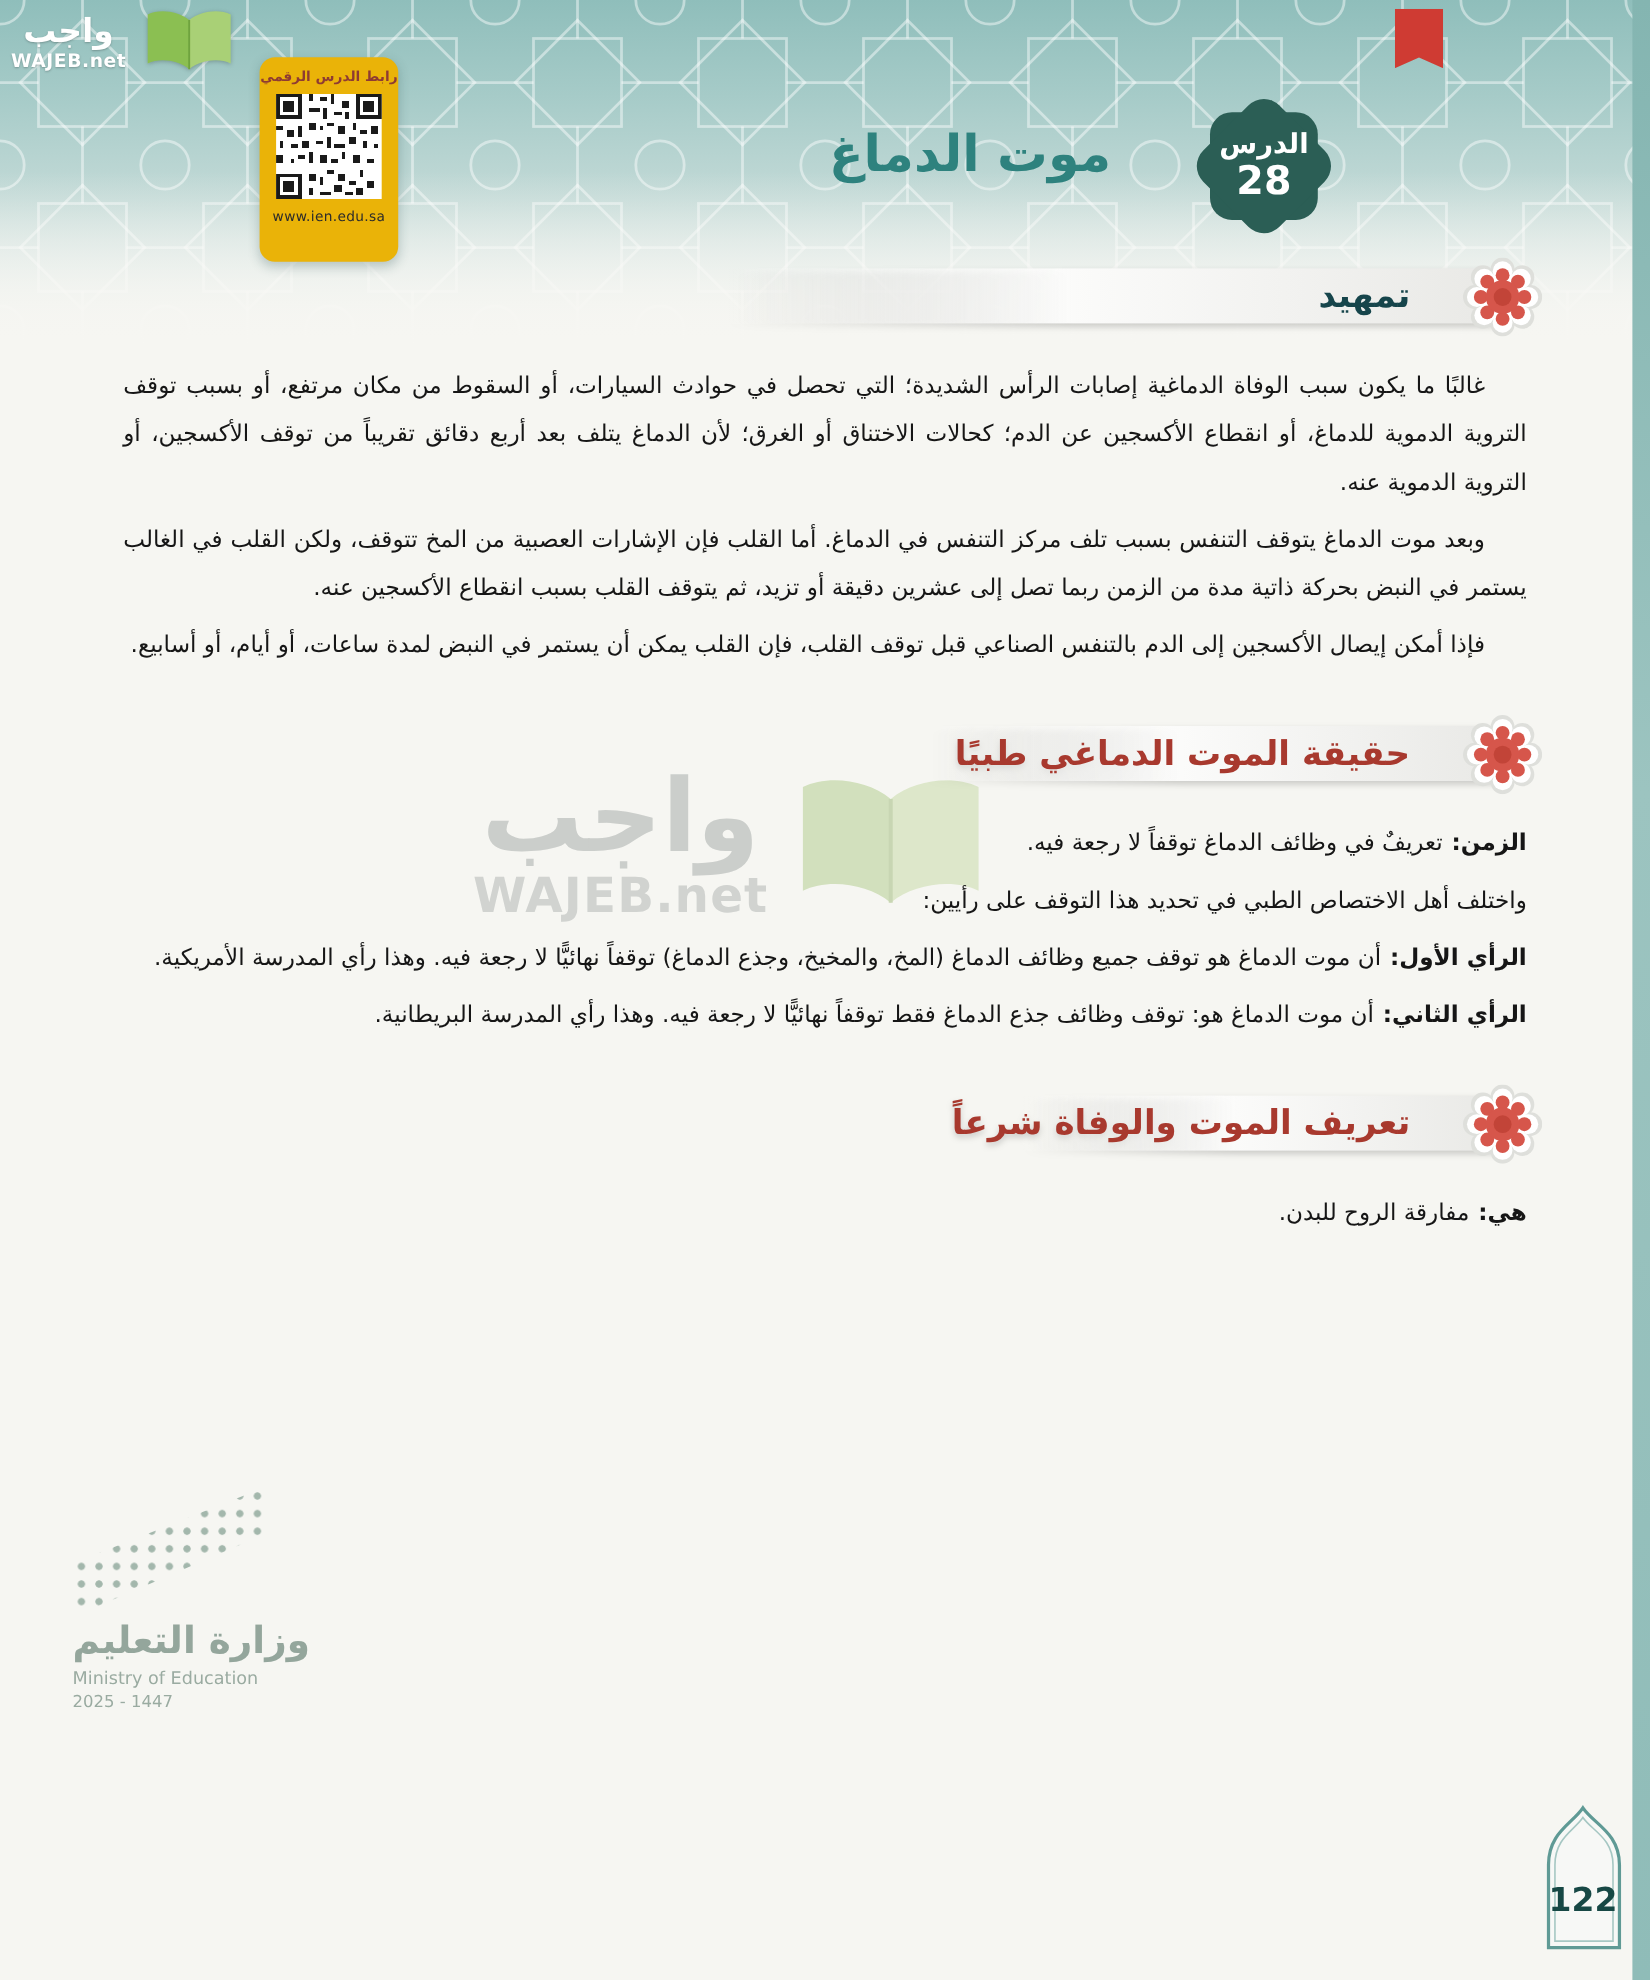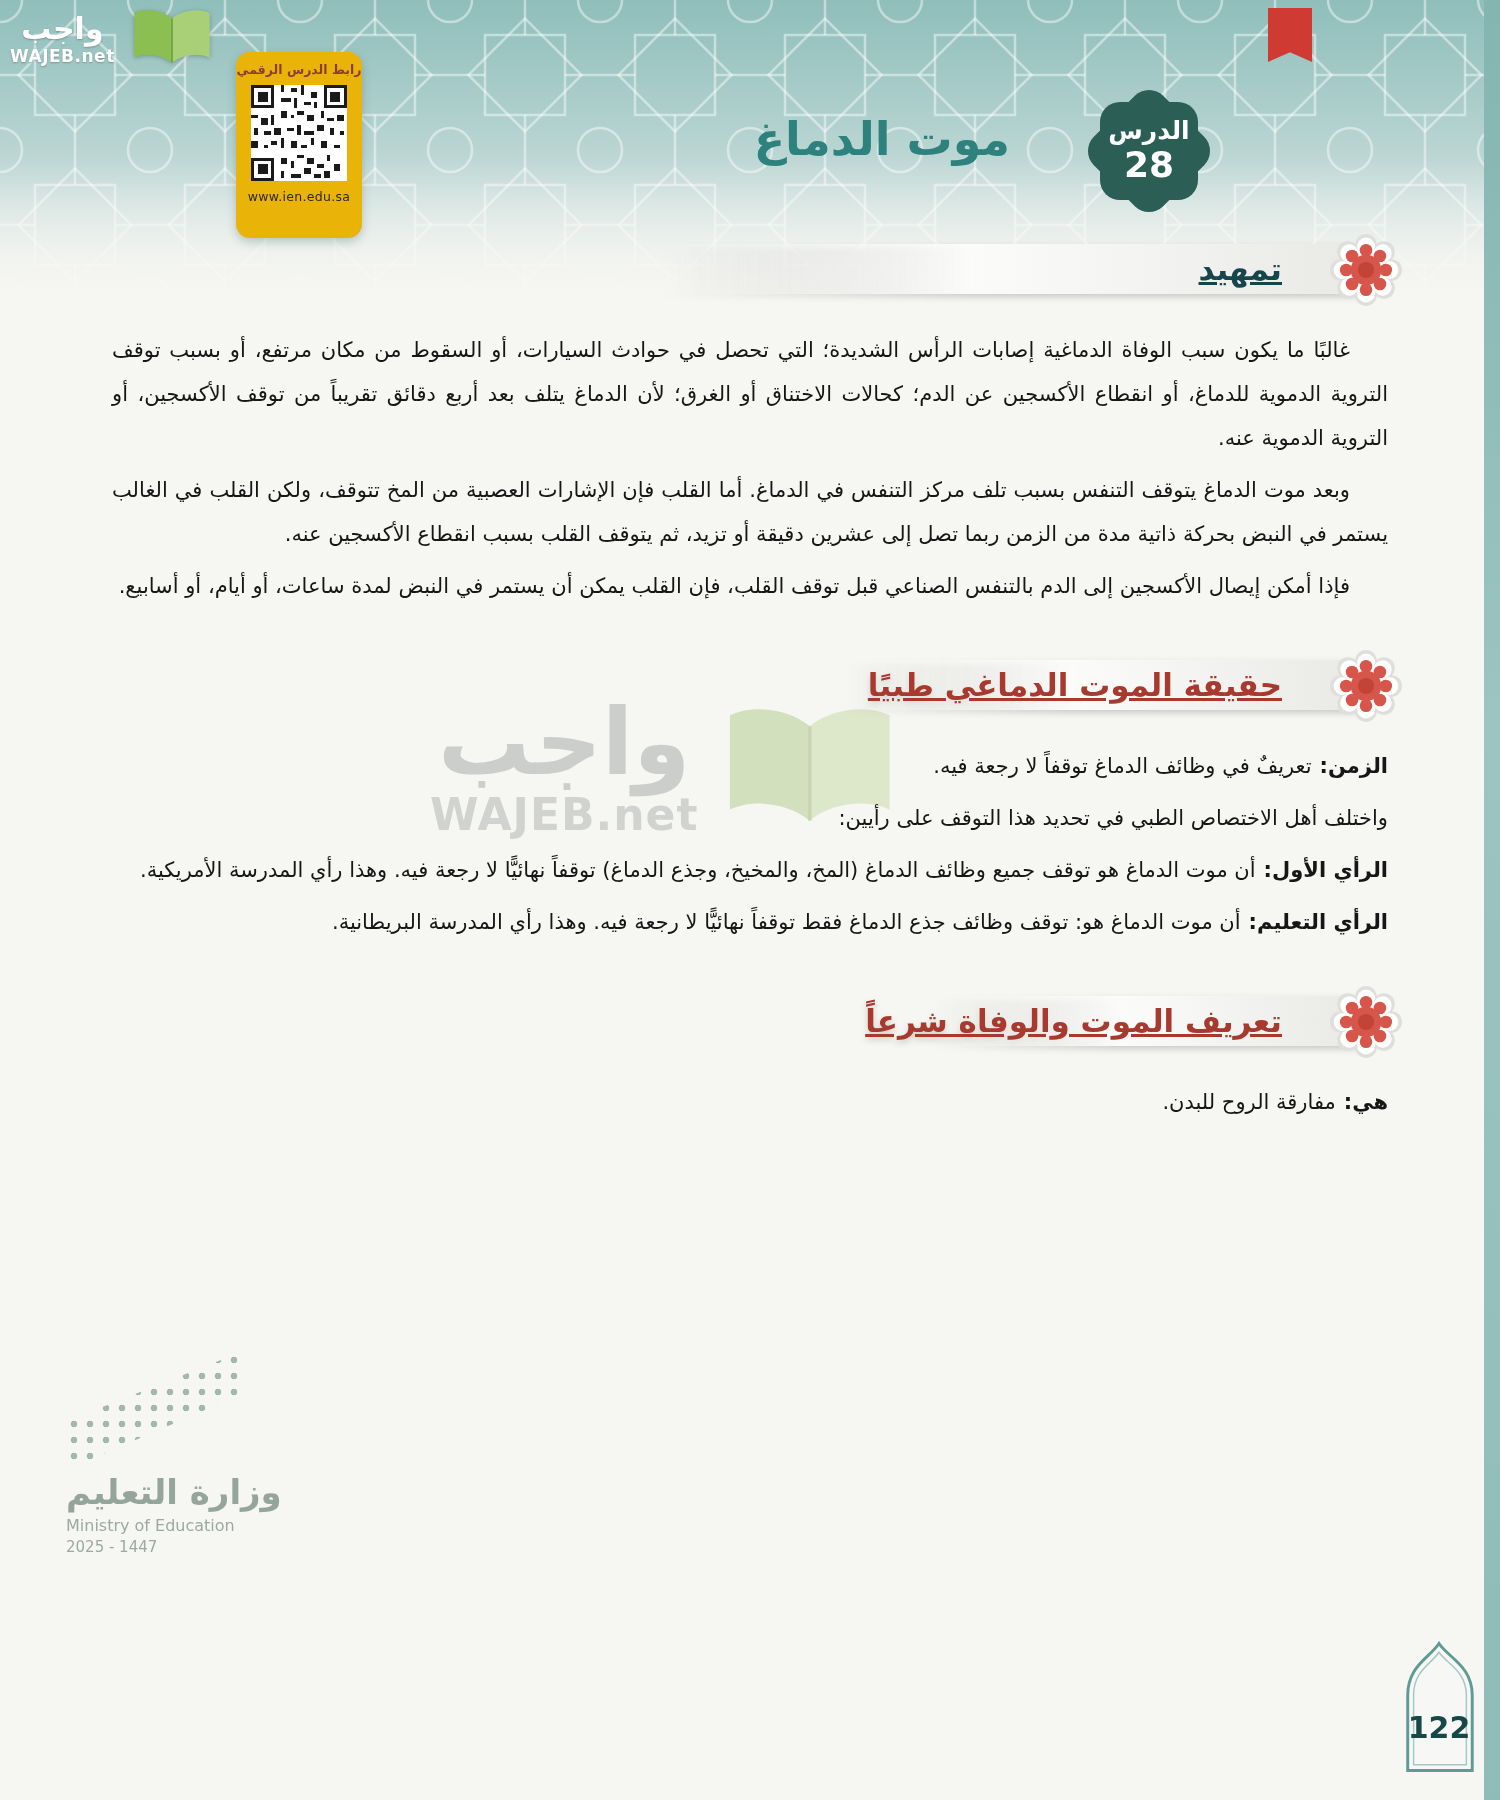--- a/index.html
+++ b/index.html
@@ -68,21 +68,21 @@
   .content { position:absolute; top:236px; right:112px; left:112px; width:auto; z-index:2; }
   .section-header { position:relative; height:66px; margin:0 0 26px; }
   .section-header.gap { margin-top:44px; }
   .sec-bar {
     position:absolute; top:8px; height:50px; right:28px;
     background:linear-gradient(to left,#e9e9e6 0%,#fbfbfa 55%,rgba(251,251,250,0) 100%);
     filter:drop-shadow(0 3px 3px rgba(0,0,0,.18));
     display:flex; align-items:center; padding:0 78px 0 40px;
   }
   .sec-bar.w1 { width:700px; } .sec-bar.w2 { width:520px; } .sec-bar.w3 { width:430px; }
-  .sec-title { font-size:31px; font-weight:bold; white-space:nowrap;text-decoration:underline; }
+  .sec-title { font-size:31px; font-weight:bold; white-space:nowrap; }
   .sec-title.teal { color:#16454b; } .sec-title.red { color:#a8392e; }
   .medallion { position:absolute; top:-2px; right:-14px; width:72px; height:72px; }
 
   .para { font-size:21px; line-height:44px; color:#161616; text-align:justify; margin:0 0 8px; }
   .para.indent { text-indent:38px; }
   .lead { font-weight:bold; margin-left:8px; }
 
   
   .moe { position:absolute; left:66px; top:1352px; z-index:3; direction:ltr; }
   .moe-dots {
@@ -324,21 +324,21 @@
             <circle cx="55.5" cy="55.5" r="7"></circle>
             <circle cx="40" cy="40" r="17"></circle>
           </g>
         <circle cx="40" cy="40" r="9" fill="#c24438"></circle>
       </svg>
     </div>
 
     <p class="para"><span class="lead">الزمن:</span><span>تعريفٌ في وظائف الدماغ توقفاً لا رجعة فيه.</span></p>
     <p class="para"><span>واختلف أهل الاختصاص الطبي في تحديد هذا التوقف على رأيين:</span></p>
     <p class="para"><span class="lead">الرأي الأول:</span><span>أن موت الدماغ هو توقف جميع وظائف الدماغ (المخ، والمخيخ، وجذع الدماغ) توقفاً نهائيًّا لا رجعة فيه. وهذا رأي المدرسة الأمريكية.</span></p>
-    <p class="para"><span class="lead">الرأي التعليم:</span><span>أن موت الدماغ هو: توقف وظائف جذع الدماغ فقط توقفاً نهائيًّا لا رجعة فيه.  وهذا رأي المدرسة البريطانية.</span></p>
+    <p class="para"><span class="lead">الرأي الثاني:</span><span>أن موت الدماغ هو: توقف وظائف جذع الدماغ فقط توقفاً نهائيًّا لا رجعة فيه.  وهذا رأي المدرسة البريطانية.</span></p>
 
     <div class="section-header gap">
       <div class="sec-bar w3">
         <h2 class="sec-title red">تعريف الموت والوفاة شرعاً</h2>
       </div>
       <svg class="medallion" viewBox="0 0 80 80">
         <g fill="#dedfdb">
             <circle cx="40" cy="12" r="12"></circle>
             <circle cx="40" cy="68" r="12"></circle>
             <circle cx="12" cy="40" r="12"></circle>

